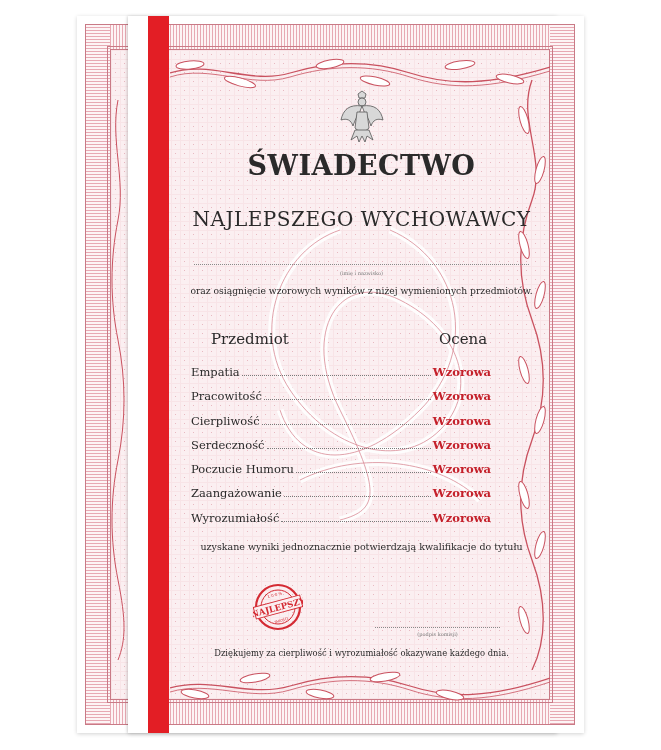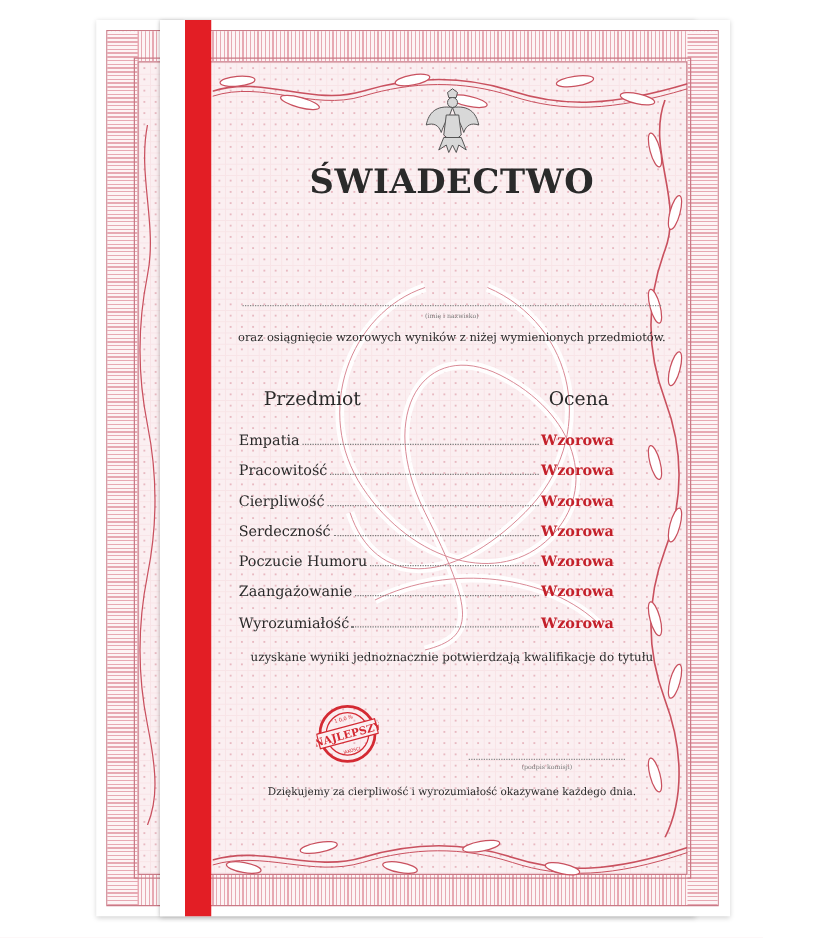--- a/index.html
+++ b/index.html
@@ -145,32 +145,33 @@
     <path d="M170 20 C 240 50, 260 140, 200 200 S 80 260, 60 200"></path>
     <path d="M80 270 C 140 240, 220 250, 260 290"></path>
   </g>
   <g fill="none" stroke="#d98a96" stroke-width="0.8">
     <path d="M120 20 C 60 40, 30 120, 70 180 S 180 260, 220 220 S 240 120, 180 90 S 80 120, 120 200 S 160 300, 120 310"></path>
     <path d="M170 20 C 240 50, 260 140, 200 200 S 80 260, 60 200"></path>
     <path d="M80 270 C 140 240, 220 250, 260 290"></path>
   </g>
 </svg>
 
-<div class="content" style="height:550px;">
+<div class="content" style="height:550px;margin-top:20px;">
   <svg class="eagle" viewBox="0 0 46 56">
     <g fill="#d8d8d8" stroke="#555" stroke-width="0.8">
       <path d="M19 4 L23 1 L27 4 L26 8 L20 8 Z"></path>
       <circle cx="23" cy="12" r="4"></circle>
       <path d="M23 16 C 10 14, 4 20, 2 30 C 8 28, 12 30, 14 36 C 16 30, 18 26, 20 24 Z"></path>
       <path d="M23 16 C 36 14, 42 20, 44 30 C 38 28, 34 30, 32 36 C 30 30, 28 26, 26 24 Z"></path>
       <path d="M18 22 L28 22 L30 38 L23 44 L16 38 Z"></path>
       <path d="M16 40 L12 50 L18 46 L20 52 L23 46 L26 52 L28 46 L34 50 L30 40 Z"></path>
     </g>
   </svg>
   <div class="title-main">ŚWIADECTWO</div>
+  <div class="title-role">NAJLEPSZEGO WYCHOWAWCY</div>
 
   <div class="name-line"></div>
   <div class="name-caption">(imię i nazwisko)</div>
 
   <div class="intro">
     <div>oraz osiągnięcie wzorowych wyników z niżej wymienionych przedmiotów.</div>
   </div>
 
   <div id="col-subject" class="col-head">Przedmiot</div>
   <div id="col-grade" class="col-head">Ocena</div>

